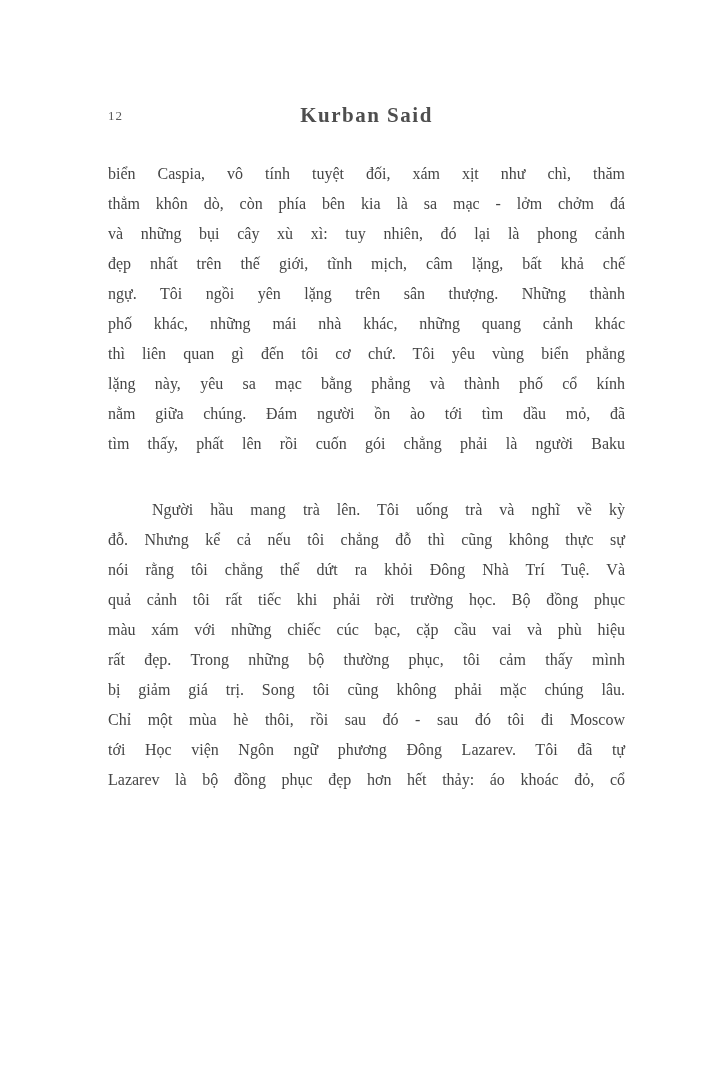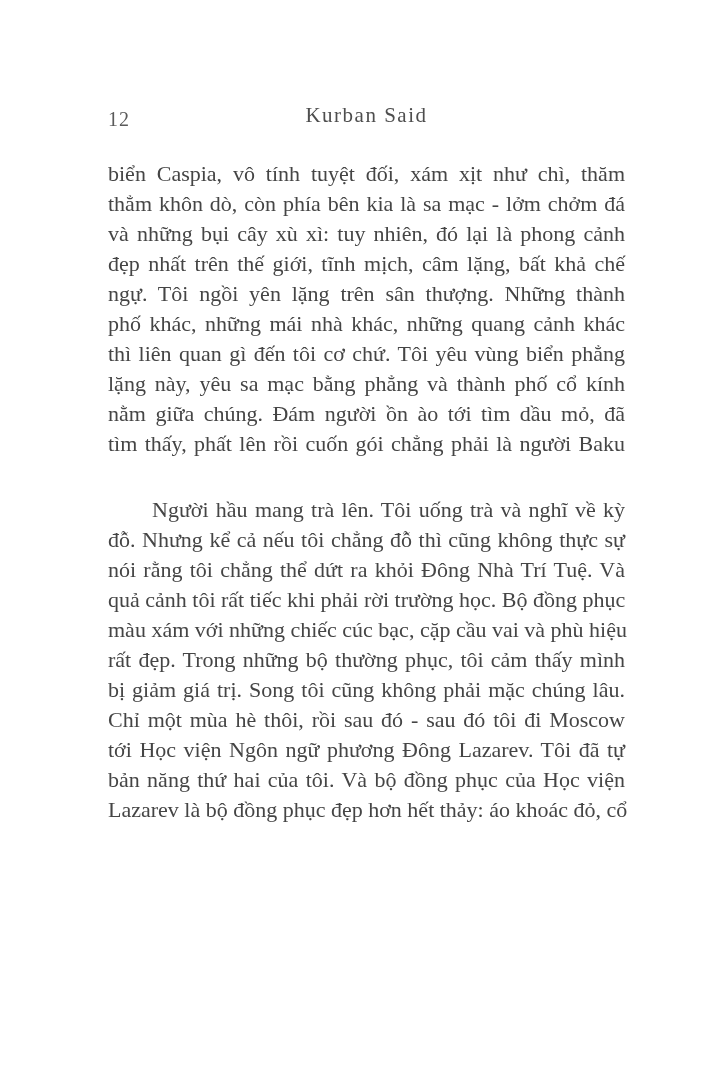--- a/index.html
+++ b/index.html
@@ -17,43 +17,43 @@
     position: absolute;
     top: 103px;
     left: 108px;
     width: 517px;
     height: 30px;
   }
   .pagenum {
     position: absolute;
     left: 0;
     top: 5px;
-    font-size: 20px;
+    font-size: 13px;
     letter-spacing: 1px;
     color: #5a5a5a;
   }
   .running-head {
     position: absolute;
     left: 0;
     right: 0;
     top: 0;
     text-align: center;
     font-size: 21px;
-    font-weight: 400;
+    font-weight: 700;
     letter-spacing: 1.5px;
     color: #4e4e4e;
   }
   
   .bodytext {
     position: absolute;
     top: 159px;
     left: 108px;
     width: 517px;
     color: #454545;
-    font-size: 22px;
+    font-size: 16px;
   }
   .line {
     height: 30px;
     line-height: 30px;
     white-space: nowrap;
     text-align: justify;
     text-align-last: justify;
   }
   .line.end {
     text-align: left;
@@ -87,17 +87,16 @@
     <div class="line">tìm thấy, phất lên rồi cuốn gói chẳng phải là người Baku</div>
     <div class="line indent">Người hầu mang trà lên. Tôi uống trà và nghĩ về kỳ</div>
     <div class="line">đỗ. Nhưng kể cả nếu tôi chẳng đỗ thì cũng không thực sự</div>
     <div class="line">nói rằng tôi chẳng thể dứt ra khỏi Đông Nhà Trí Tuệ. Và</div>
     <div class="line">quả cảnh tôi rất tiếc khi phải rời trường học. Bộ đồng phục</div>
     <div class="line">màu xám với những chiếc cúc bạc, cặp cầu vai và phù hiệu</div>
     <div class="line">rất đẹp. Trong những bộ thường phục, tôi cảm thấy mình</div>
     <div class="line">bị giảm giá trị. Song tôi cũng không phải mặc chúng lâu.</div>
     <div class="line">Chỉ một mùa hè thôi, rồi sau đó - sau đó tôi đi Moscow</div>
     <div class="line">tới Học viện Ngôn ngữ phương Đông Lazarev. Tôi đã tự</div>
-    <div class="line">bản năng thứ hai của tôi. Và bộ đồng phục của Học viện</div>
     <div class="line">Lazarev là bộ đồng phục đẹp hơn hết thảy: áo khoác đỏ, cổ</div>
   </div>
 
 </div>
 
 </body></html>

